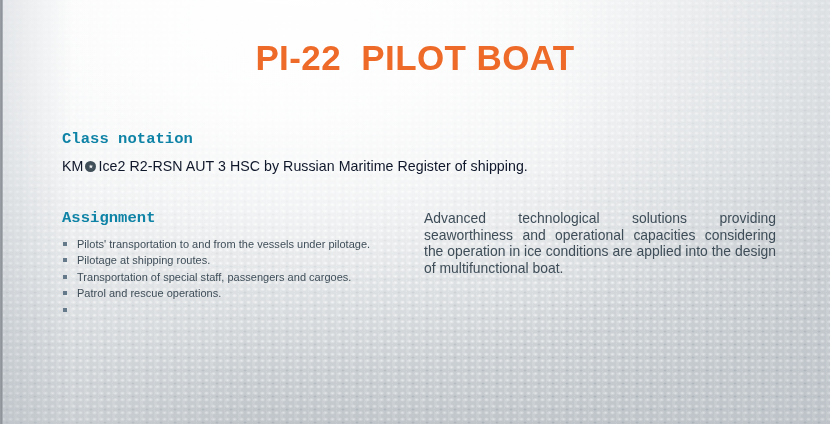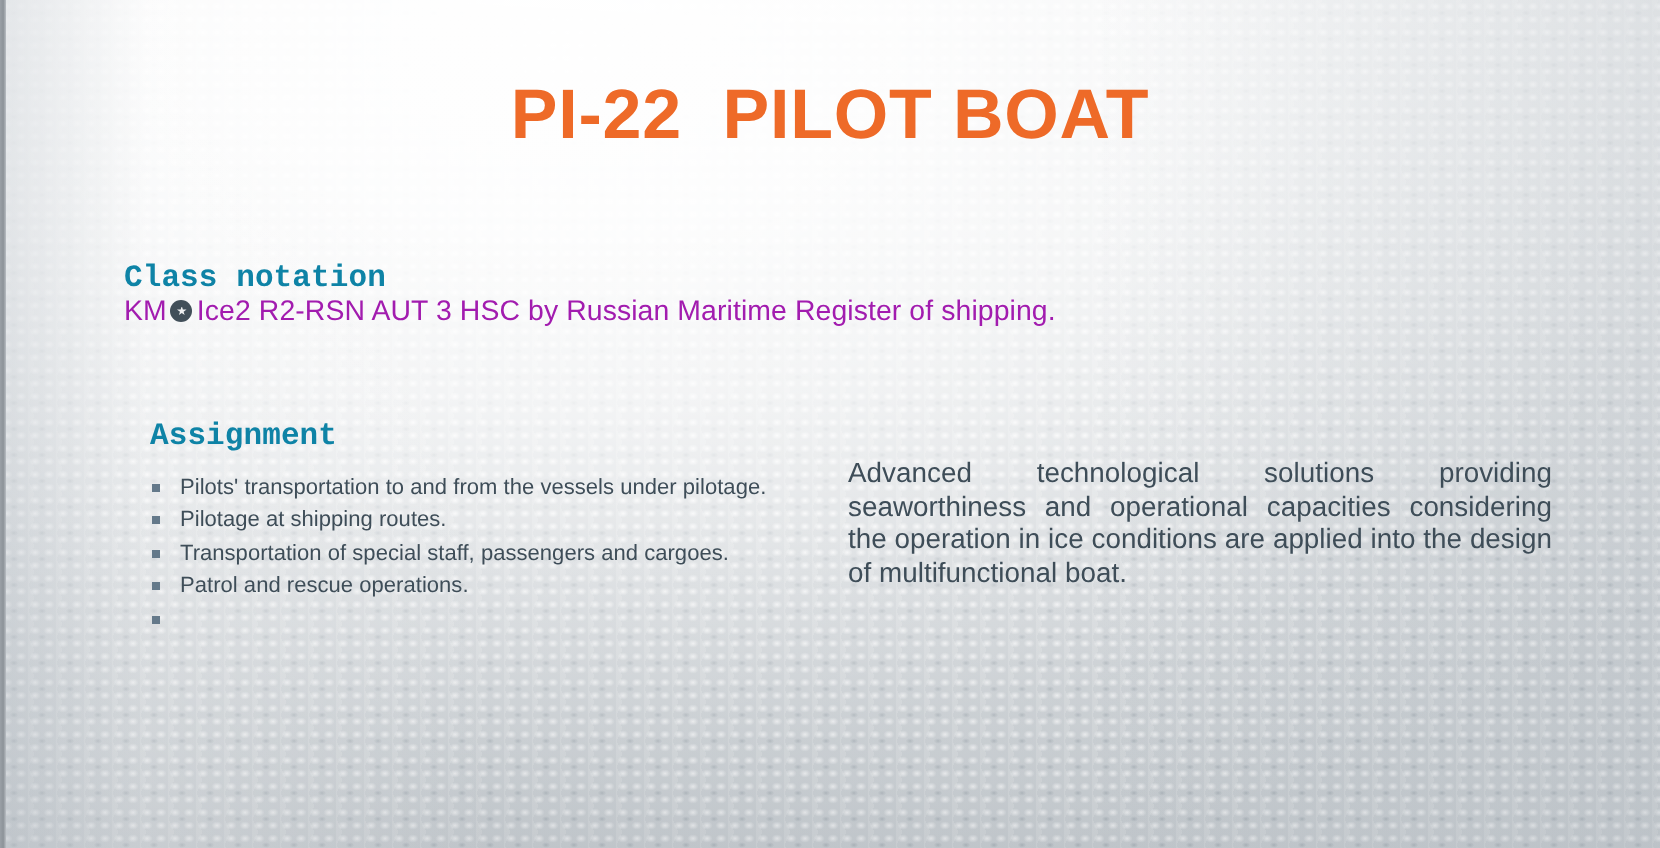--- a/index.html
+++ b/index.html
@@ -105,23 +105,23 @@
   .section-head {
     color: #0e83a6;
     font-size: 15.5px;
     font-weight: bold;
     letter-spacing: .05px;
     font-family: Liberation Mono, monospace;
   }
 
   #class-block { position: absolute; left: 62px; top: 130px; }
   #class-text {
-    margin-top: 0;
+    margin-top: 10px;
     font-size: 14.2px;
-    color: #a21caf;
+    color: #0f172a;
     letter-spacing: .05px;
     white-space: nowrap;
   }
   .rs-mark {
     display: inline-block;
     width: 11px; height: 11px;
     border-radius: 50%;
     background: #414f59;
     position: relative;
     top: 1px;
@@ -131,21 +131,21 @@
   .rs-mark::after {
     content: "";
     position: absolute;
     left: 50%; top: 50%;
     width: 5px; height: 5px;
     transform: translate(-50%,-50%);
     background: #eef0f1;
     clip-path: polygon(50% 0%, 61% 35%, 98% 35%, 68% 57%, 79% 91%, 50% 70%, 21% 91%, 32% 57%, 2% 35%, 39% 35%);
   }
 
-  #assignment-block { position: absolute; left: 62px; top: 209px; width: 348px; margin-left: 13px; }
+  #assignment-block { position: absolute; left: 62px; top: 209px; width: 348px; }
   #features-block   { position: absolute; left: 424px; top: 209px; width: 352px; }
 
   ul.bullets {
     list-style: none;
     margin: 9px 0 0 0;
     padding: 0;
   }
   ul.bullets li {
     position: relative;
     padding-left: 15px;
@@ -157,21 +157,21 @@
   }
   ul.bullets li .bullet-mark {
     position: absolute;
     left: 1px;
     top: 6px;
     width: 4px; height: 4px;
     background: #64798a;
   }
 
   #features-text {
-    margin-top: 19px;
+    margin-top: 1px;
     font-size: 13.9px;
     line-height: 16.6px;
     color: #3e4d58;
     text-align: justify;
     text-align-last: left;
     letter-spacing: .02px;
   }
 </style>
 </head>
 <body>

